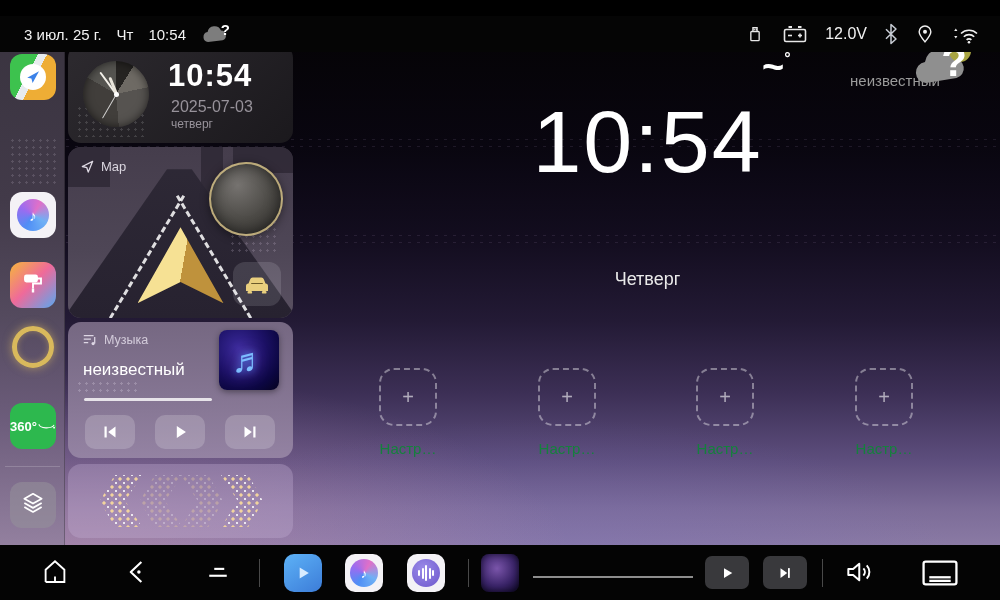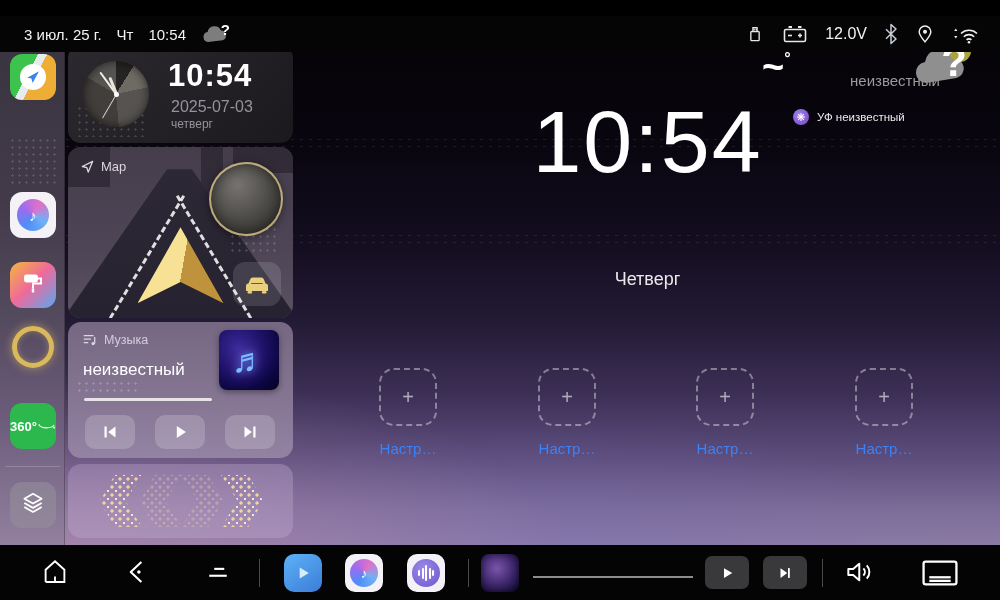--- a/index.html
+++ b/index.html
@@ -129,21 +129,21 @@
   .wrow .txt { font-size:11.5px; color:#ececec; }
 
   .big-clock { position:absolute; left:295px; right:0; top:96px; text-align:center; z-index:5; }
   .bc-time { font-size:88px; font-weight:300; letter-spacing:2px; color:#fff; line-height:92px; }
   .bc-date { position:absolute; left:295px; right:0; top:232px; text-align:center; font-size:23px; color:#f2f2f2; z-index:5; }
   .bc-day  { position:absolute; left:295px; right:0; top:269px; text-align:center; font-size:18px; color:#eaeaea; z-index:5; }
 
   .ph { position:absolute; top:368px; width:58px; height:58px; border:2px dashed rgba(255,255,255,.4);
     border-radius:15px; display:flex; align-items:center; justify-content:center; z-index:5; }
   .ph .plus { font-size:20px; color:rgba(255,255,255,.6); font-weight:300; }
-  .ph-label { position:absolute; top:440px; width:120px; text-align:center; font-size:15px; color:#3b82f6; z-index:5; }
+  .ph-label { position:absolute; top:440px; width:120px; text-align:center; font-size:15px; color:#15803d; z-index:5; }
 
   
   .navbar { position:absolute; left:0; top:545px; width:1000px; height:55px; background:#040404; z-index:30; }
   .nb { position:absolute; display:flex; align-items:center; justify-content:center; }
   .nb-div { position:absolute; top:14px; width:1px; height:28px; background:rgba(255,255,255,.28); }
   .nb-app { top:9px; width:38px; height:38px; border-radius:10px; overflow:hidden; }
   .app-video { background:linear-gradient(145deg,#5db2f7,#3c7cd8); }
   .app-music-s { background:#f4f2f6; }
   .voice-orb { width:28px; height:28px; border-radius:50%; background:radial-gradient(circle at 40% 35%,#9a8ae8,#6d57cc);
     display:flex; align-items:center; justify-content:center; gap:1.5px; }
@@ -349,33 +349,20 @@
   </div>
   <div class="weather cond-text" style="position: absolute; left: 850px; top: 72px;">неизвестный</div>
   <div class="weather cloud-big" style="position: absolute; left: 912px; top: 42px;">
     <span class="sun"></span>
     <svg width="58" height="44" viewBox="0 0 58 44">
       <path d="M14 41 a10.5 10.5 0 0 1-1-20.9 A14.5 14.5 0 0 1 41 16.5 a10 10 0 0 1 3.5 19.6 Z" fill="#8f8f8f"></path>
       </svg>
     <span class="q">?</span>
   </div>
   <div class="weather wdetails" style="position: absolute; left: 793px; top: 103px;">
-    <div class="wrow">
-      <span class="wicon wi-uv">
-        <svg width="10" height="10" viewBox="0 0 10 10">
-            <g stroke="#fff" stroke-width="1.1">
-              <line x1="5" y1="1" x2="5" y2="9"></line>
-              <line x1="1" y1="5" x2="9" y2="5"></line>
-              <line x1="2.2" y1="2.2" x2="7.8" y2="7.8"></line>
-              <line x1="7.8" y1="2.2" x2="2.2" y2="7.8"></line>
-            </g>
-          </svg>
-      </span>
-      <span class="txt">УФ неизвестный</span>
-    </div>
   </div>
 
   <div class="big-clock">
     <div class="bc-time">10:54</div>
   </div>
   <div class="bc-day">Четверг</div>
 
   <div class="ph" style="left:379px">
     <span class="plus">+</span>
     </div>

